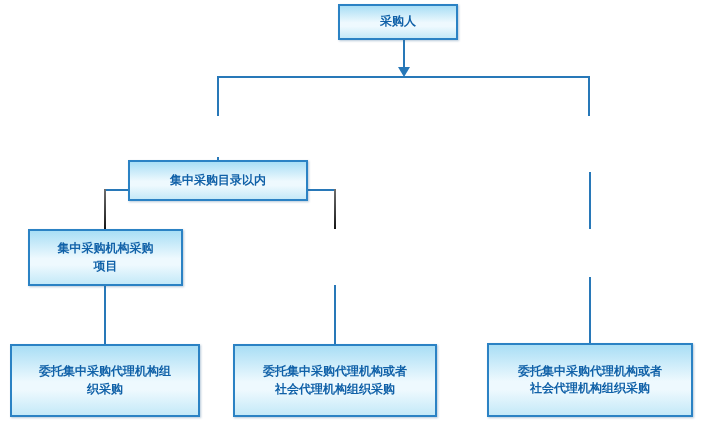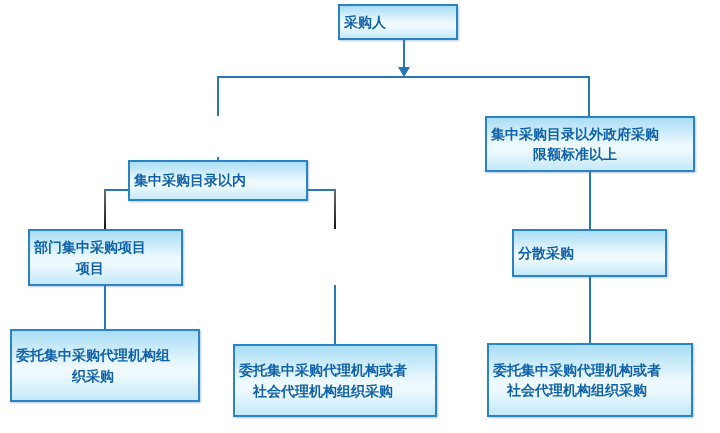--- a/index.html
+++ b/index.html
@@ -13,30 +13,31 @@
     height: 433px;
     background: var(--background, #ffffff);
     font-family: "DejaVu Sans", "Liberation Sans", sans-serif;
     overflow: hidden;
   }
   .node {
     position: absolute;
     box-sizing: border-box;
     display: flex;
     align-items: center;
+    justify-content: center;
     text-align: center;
     border: 2px solid var(--box-border, #2b82c4);
     background: linear-gradient(180deg,
       var(--box-fill-top, #a9def5) 0%,
       var(--box-fill-mid, #eef9fe) 52%,
       var(--box-fill-mid, #eef9fe) 64%,
       var(--box-fill-bottom, #c4e9f8) 100%);
     color: var(--box-text, #1061a8);
     font-weight: bold;
-    font-size: 14px;
+    font-size: 12px;
     line-height: 1.45;
     box-shadow: 1px 1px 2px rgba(50, 100, 145, 0.35);
   }
   .node .label {
     white-space: pre-line;
     padding: 0 4px;
   }
   .edge {
     position: absolute;
     background: var(--connector, #2878b8);
@@ -55,21 +56,21 @@
     border-top: 10px solid var(--connector, #2878b8);
   }
 
   
   #n-purchaser          { left: 338px; top:   4px; width: 120px; height: 36px; }
   #n-within-catalog     { left: 128px; top: 116px; width: 180px; height: 41px; margin-top: 44px; }
   #n-outside-catalog    { left: 485px; top: 116px; width: 210px; height: 56px; }
   #n-central-agency     { left:  28px; top: 229px; width: 155px; height: 57px; }
   #n-dept-central       { left: 249px; top: 229px; width: 171px; height: 56px; }
   #n-decentralized      { left: 512px; top: 229px; width: 155px; height: 48px; }
-  #n-entrust-left       { left:  10px; top: 329px; width: 190px; height: 73px; }
+  #n-entrust-left       { left:  10px; top: 344px; width: 190px; height: 73px; }
   #n-entrust-mid        { left: 233px; top: 344px; width: 204px; height: 73px; }
   #n-entrust-right      { left: 487px; top: 343px; width: 206px; height: 74px; }
 
   
   #e-purchaser-down     { left: 403px; top:  40px; height: 28px; }
   #e-arrowhead          { left: 398px; top:  67px; }
   #e-split1-h           { left: 217px; top:  76px; width: 373px; }
   #e-split1-left        { left: 217px; top:  76px; height: 40px; }
   #e-split1-right       { left: 588px; top:  76px; height: 40px; }
   #e-within-down        { left: 217px; top: 157px; height: 34px; }
@@ -101,34 +102,27 @@
   <div class="edge v" id="e-decentral-down"></div>
 
   <div class="node" id="n-purchaser">
     <span class="label">采购人</span>
   </div>
 
   <div class="node" id="n-within-catalog">
     <span class="label">集中采购目录以内</span>
   </div>
 
-  <div class="node" id="n-outside-catalog">
-    <span class="label">集中采购目录以外政府采购
-限额标准以上</span>
-  </div>
 
   <div class="node" id="n-central-agency">
-    <span class="label">部门集中采购项目
+    <span class="label">集中采购机构采购
 项目</span>
   </div>
 
 
-  <div class="node" id="n-decentralized">
-    <span class="label">分散采购</span>
-  </div>
 
   <div class="node" id="n-entrust-left">
     <span class="label">委托集中采购代理机构组
 织采购</span>
   </div>
 
   <div class="node" id="n-entrust-mid">
     <span class="label">委托集中采购代理机构或者
 社会代理机构组织采购</span>
   </div>

